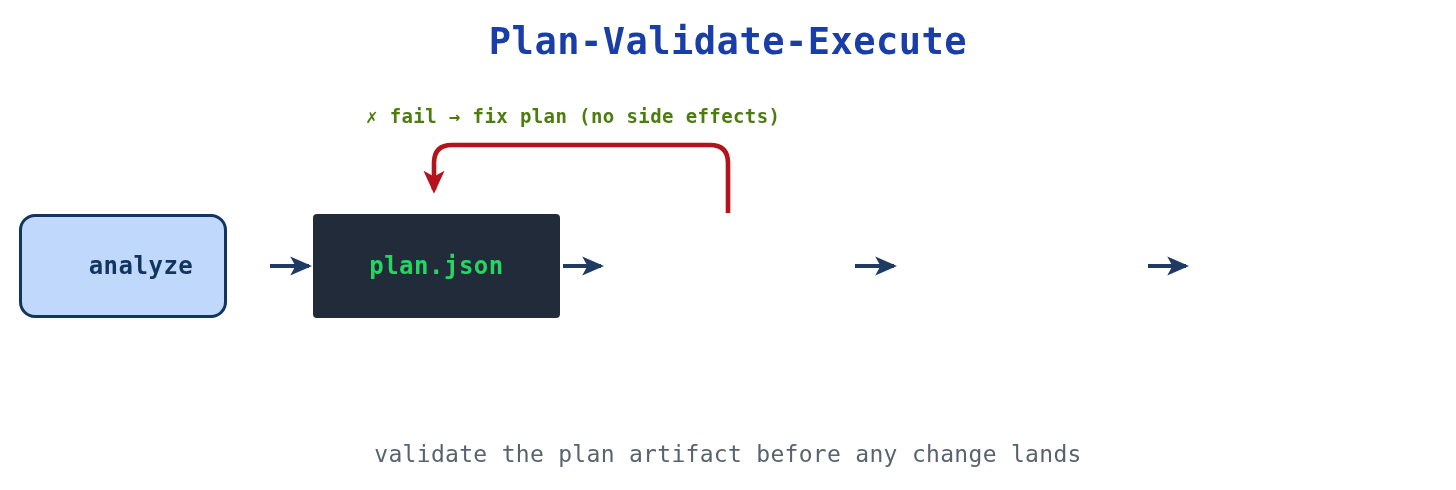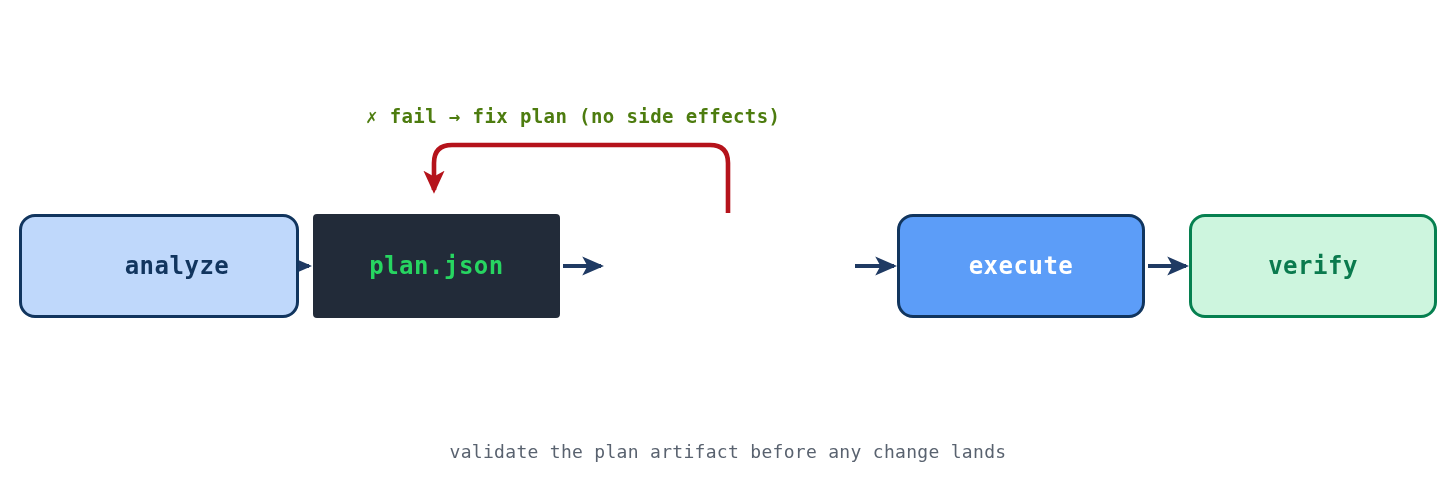--- a/index.html
+++ b/index.html
@@ -42,21 +42,21 @@
     white-space: pre;
     letter-spacing: 0.4px;
   }
   .caption {
     position: absolute;
     left: 0;
     top: 441px;
     width: 1456px;
     text-align: center;
     font-family: "DejaVu Sans Mono", monospace;
-    font-size: 18px;
+    font-size: 23px;
     color: #59626f;
     white-space: pre;
     letter-spacing: 0.3px;
   }
   .node {
     position: absolute;
     top: 214px;
     height: 104px;
     border-radius: 16px;
     box-sizing: border-box;
@@ -64,21 +64,21 @@
     align-items: center;
     justify-content: center;
     font-family: "DejaVu Sans Mono", monospace;
     font-weight: bold;
     font-size: 24px;
     letter-spacing: 0.5px;
     white-space: pre;
   }
   #node-analyze {
     left: 19px;
-    width: 280px;
+    width: 208px;
     background: #bfd8fb;
     border: 3.5px solid #11355e;
     color: #11355e;
     padding-left: 36px;
   }
   #node-plan {
     left: 313px;
     width: 247px;
     background: #222b39;
     border: 3.5px solid #222b39;
@@ -113,20 +113,21 @@
     width: 1456px;
     height: 490px;
     pointer-events: none;
   }
 </style>
 </head>
 <body>
 
 <div id="diagram-root">
 
+  <div class="title">Plan-Validate-Execute</div>
 
   <div class="loop-label">✗ fail → fix plan (no side effects)</div>
 
   <svg class="edges" viewBox="0 0 1456 490" xmlns="http://www.w3.org/2000/svg">
     <defs>
       <marker id="arrow-navy" viewBox="0 0 10 10" refX="8.6" refY="5" markerWidth="5.2" markerHeight="5.2" orient="auto-start-reverse">
         <path d="M 0 0.6 L 10 5 L 0 9.4 L 2.4 5 Z" fill="#1f3a63"></path>
       </marker>
       <marker id="arrow-red" viewBox="0 0 10 10" refX="8.4" refY="5" markerWidth="5.0" markerHeight="5.0" orient="auto-start-reverse">
         <path d="M 0 0.4 L 10 5 L 0 9.6 L 2.5 5 Z" fill="#b5131b"></path>
@@ -153,23 +154,17 @@
 
   <div class="node" id="node-analyze">
     <span>analyze</span>
   </div>
 
   <div class="node" id="node-plan">
     <span>plan.json</span>
   </div>
 
 
-  <div class="node" id="node-execute">
-    <span>execute</span>
-  </div>
 
-  <div class="node" id="node-verify">
-    <span>verify</span>
-  </div>
 
   <div class="caption">validate the plan artifact before any change lands</div>
 
 </div>
 
 </body></html>

